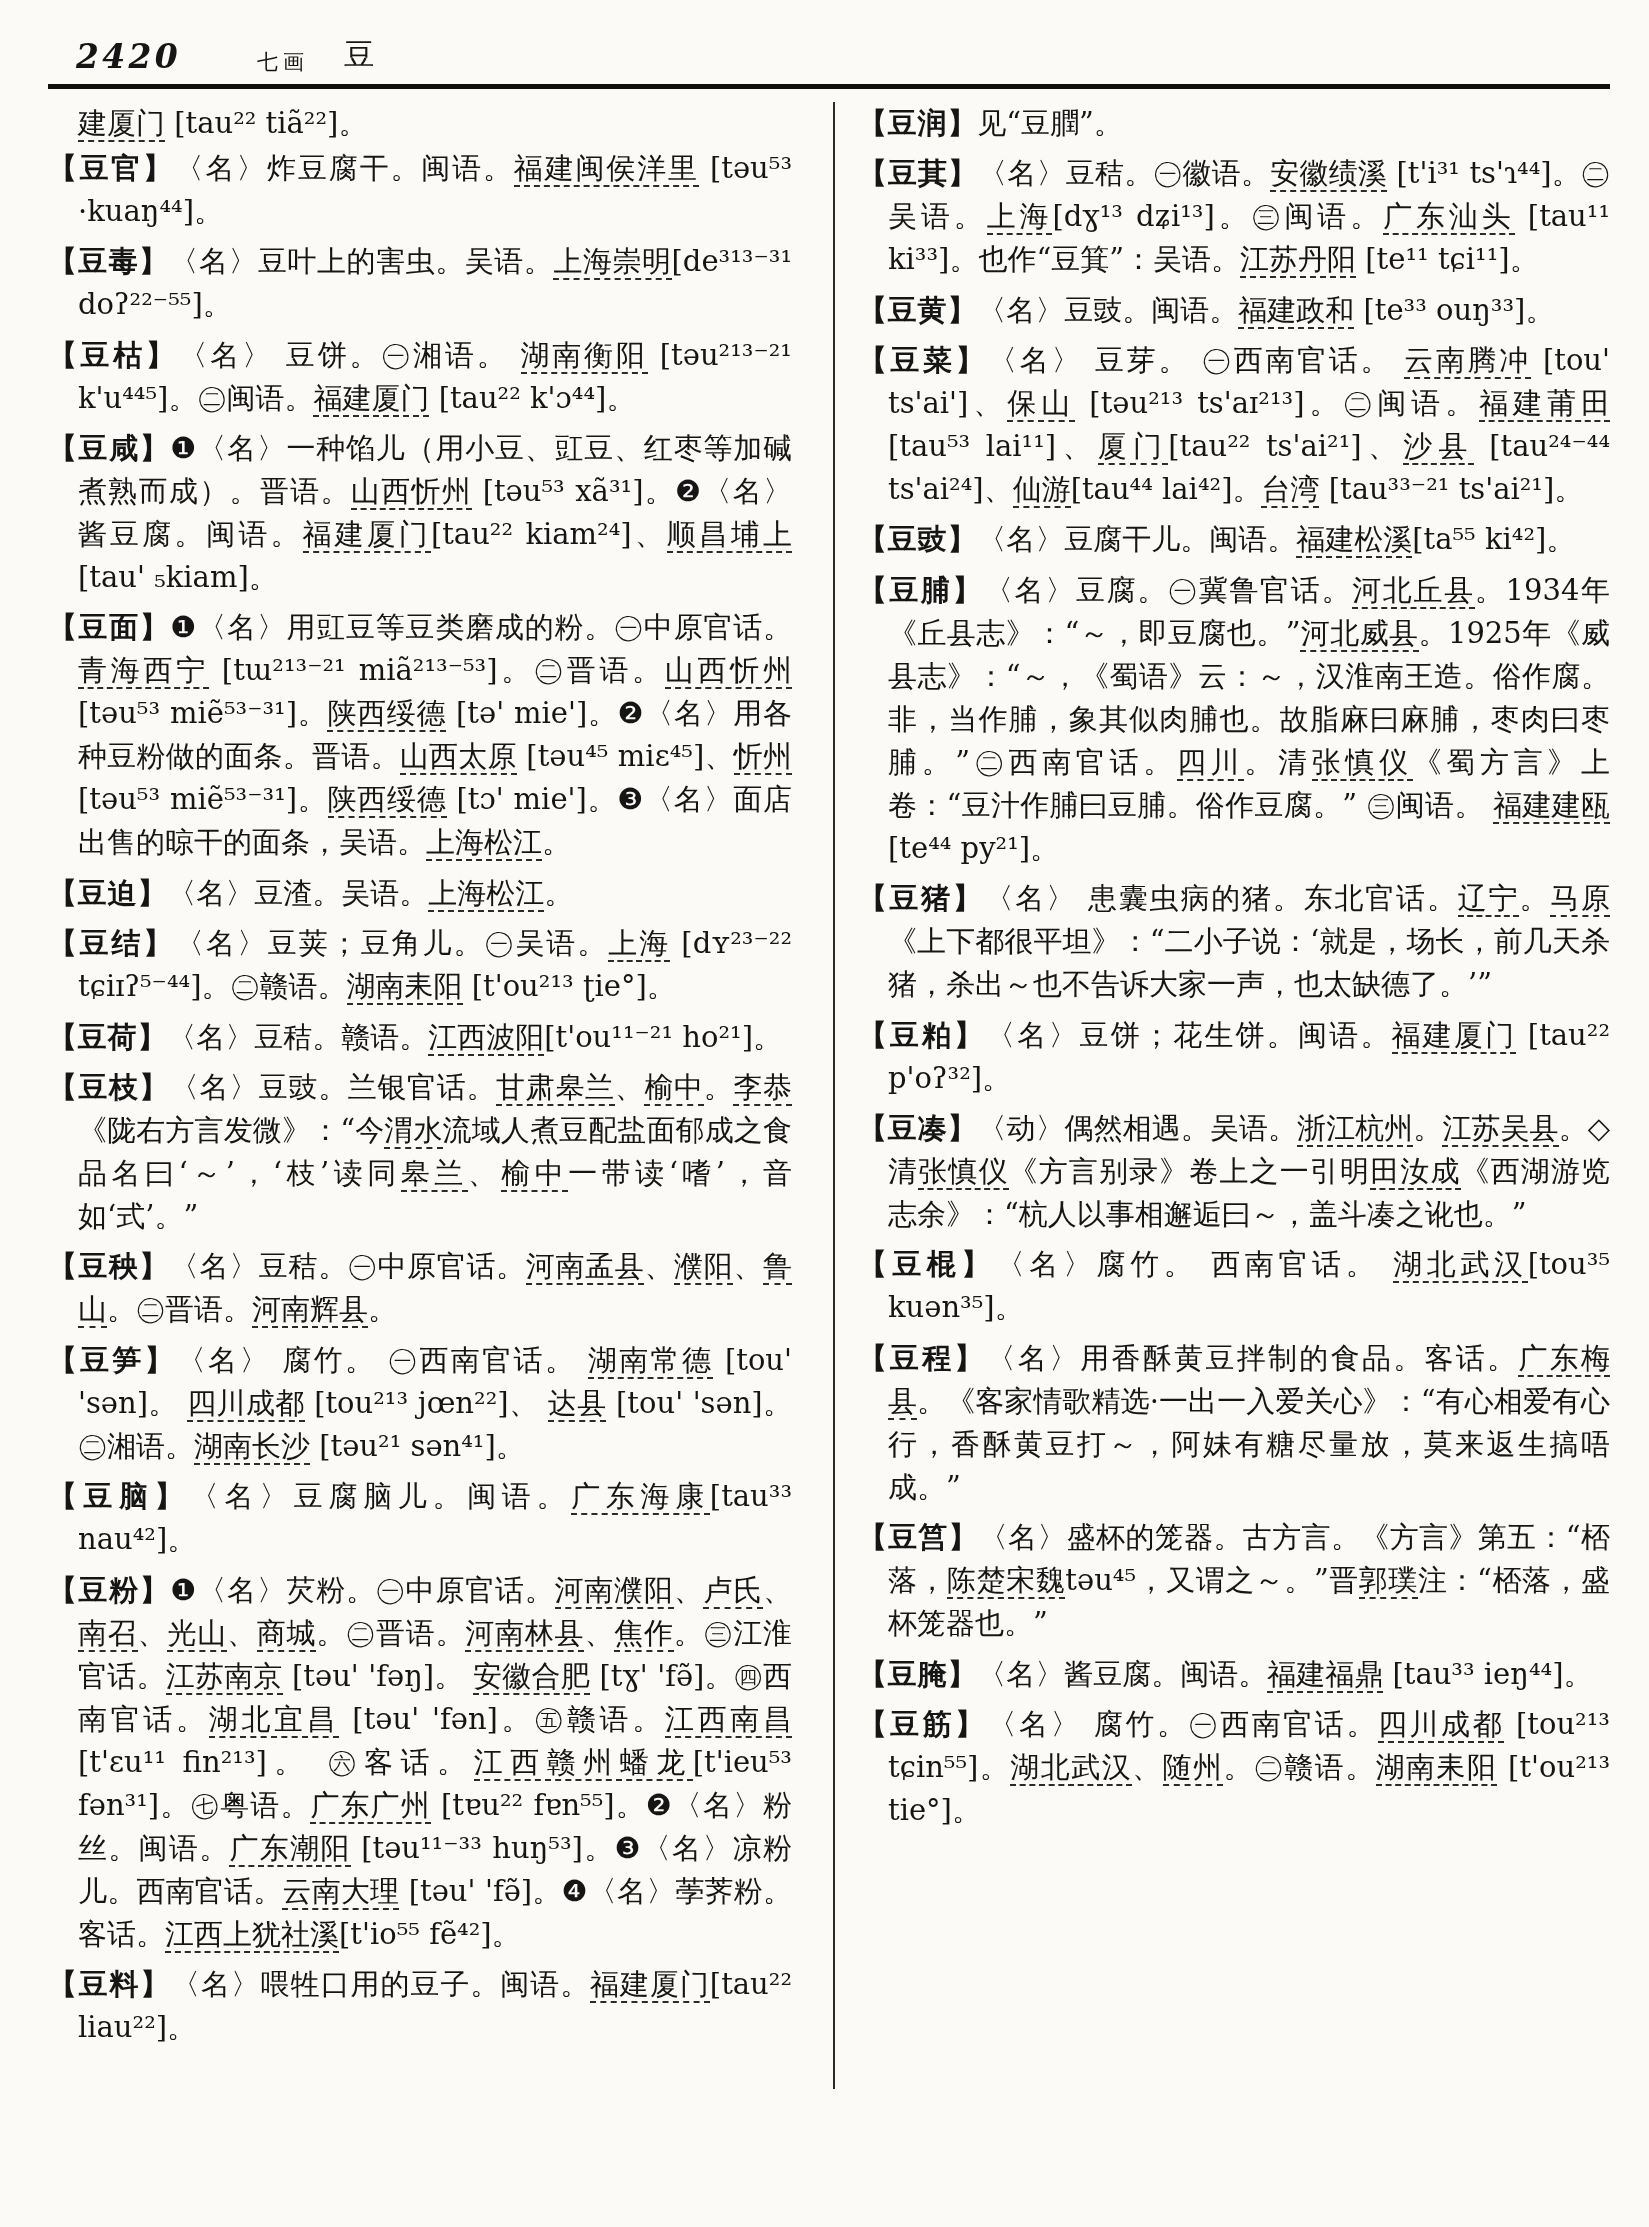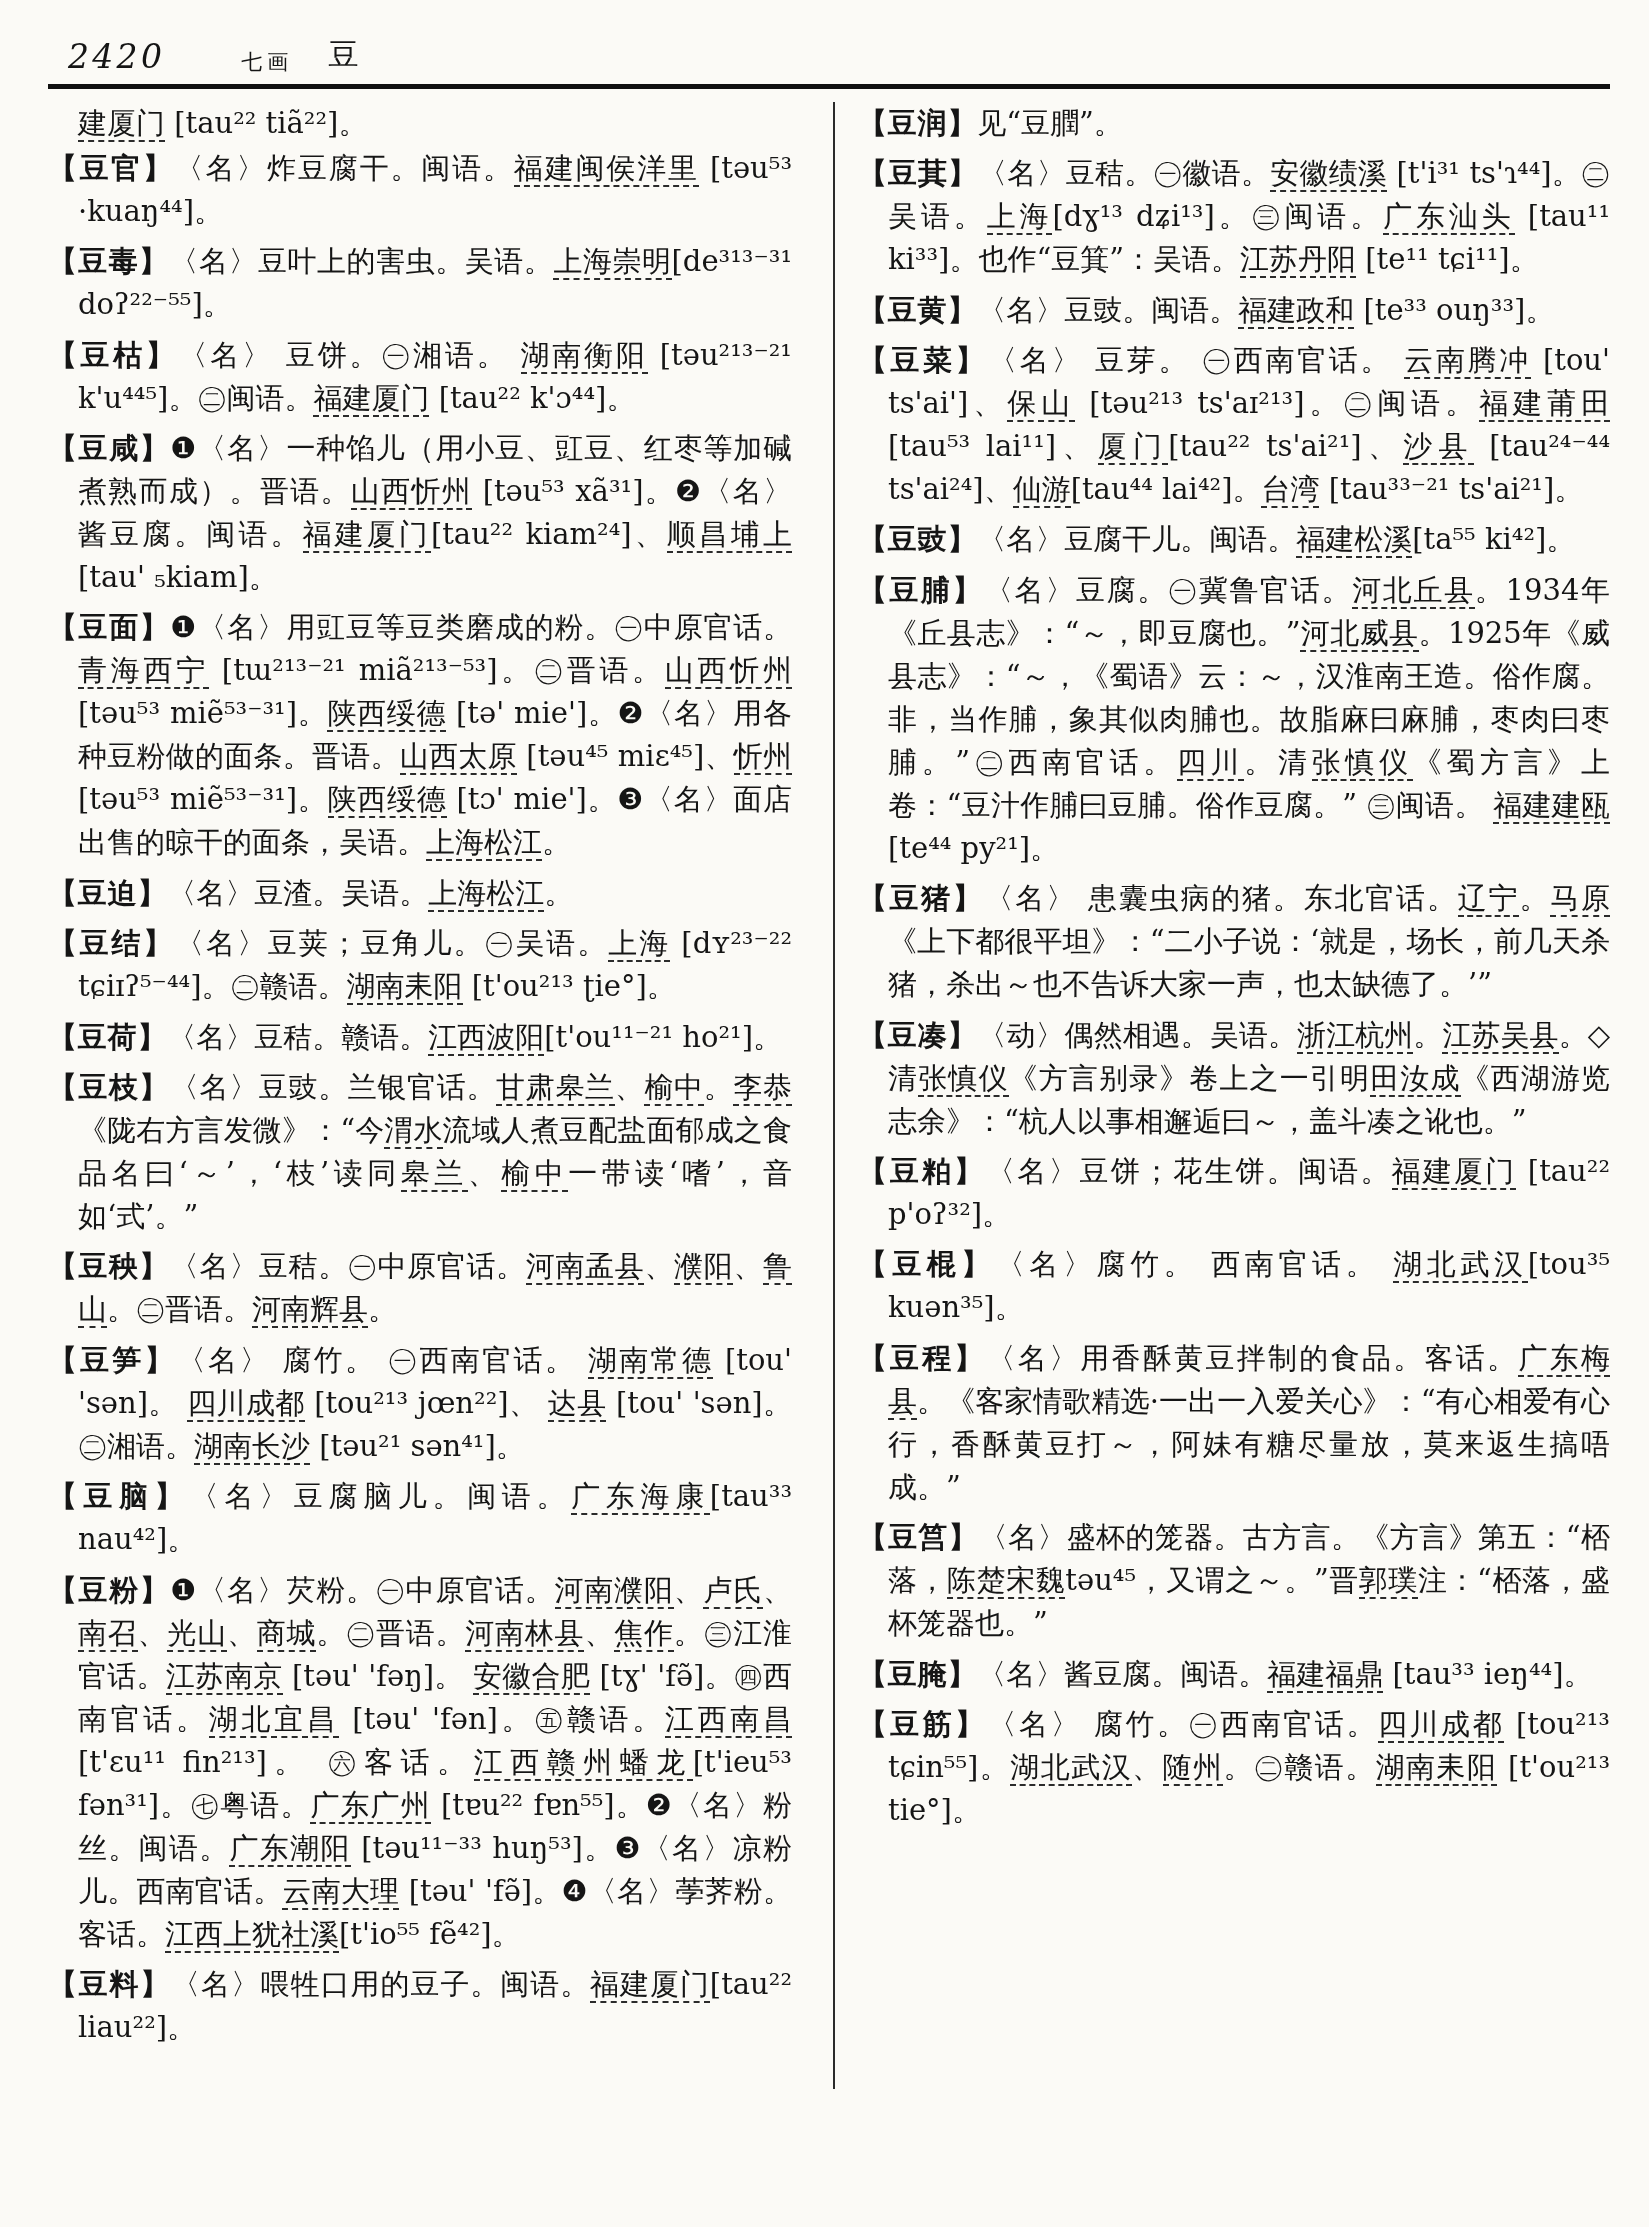--- a/index.html
+++ b/index.html
@@ -17,23 +17,23 @@
     box-sizing:border-box;
   }
   
   .header{
     height:64px;
     display:flex;align-items:flex-end;
     font-size:33px;
   }
   .pagenum{
     font-style:italic;
-    font-weight:normal;
+    font-weight:bold;
     letter-spacing:3.3px;
-    margin-left:20px;
+    margin-left:28px;
   }
   .section{
     margin-left:76px;
     font-size:21px;
     letter-spacing:5px;
   }
   .radical{ margin-left:35px; font-size:30.5px; }
   .rule{
     height:5px;
     background:#101010;
@@ -106,22 +106,22 @@
         <div class="entry"><span class="hw">【豆料】</span><span>〈名〉喂牲口用的豆子。闽语。</span><span class="u">福建厦门</span><span>[tau²² liau²²]。</span></div>
       </div>
     <div class="col right">
         <div class="entry"><span class="hw">【豆润】</span><span>见“豆膶”。</span></div>
         <div class="entry"><span class="hw">【豆萁】</span><span>〈名〉豆秸。㊀徽语。</span><span class="u">安徽绩溪</span><span> [t'i³¹ ts'ɿ⁴⁴]。㊁吴语。</span><span class="u">上海</span><span>[dɣ¹³ dʑi¹³]。㊂闽语。</span><span class="u">广东汕头</span><span> [tau¹¹ ki³³]。也作“豆箕”：吴语。</span><span class="u">江苏丹阳</span><span> [te¹¹ tɕi¹¹]。</span></div>
         <div class="entry"><span class="hw">【豆黄】</span><span>〈名〉豆豉。闽语。</span><span class="u">福建政和</span><span> [te³³ ouŋ³³]。</span></div>
         <div class="entry"><span class="hw">【豆菜】</span><span>〈名〉 豆芽。 ㊀西南官话。 </span><span class="u">云南腾冲</span><span> [tou' ts'ai']、</span><span class="u">保山</span><span> [təu²¹³ ts'aɪ²¹³]。㊁闽语。</span><span class="u">福建莆田</span><span>[tau⁵³ lai¹¹]、</span><span class="u">厦门</span><span>[tau²² ts'ai²¹]、</span><span class="u">沙县</span><span> [tau²⁴⁻⁴⁴ ts'ai²⁴]、</span><span class="u">仙游</span><span>[tau⁴⁴ lai⁴²]。</span><span class="u">台湾</span><span> [tau³³⁻²¹ ts'ai²¹]。</span></div>
         <div class="entry"><span class="hw">【豆豉】</span><span>〈名〉豆腐干儿。闽语。</span><span class="u">福建松溪</span><span>[ta⁵⁵ ki⁴²]。</span></div>
         <div class="entry"><span class="hw">【豆脯】</span><span>〈名〉豆腐。㊀冀鲁官话。</span><span class="u">河北丘县</span><span>。1934年《丘县志》：“～，即豆腐也。”</span><span class="u">河北威县</span><span>。1925年《威县志》：“～，《蜀语》云：～，汉淮南王造。俗作腐。非，当作脯，象其似肉脯也。故脂麻曰麻脯，枣肉曰枣脯。”㊁西南官话。</span><span class="u">四川</span><span>。清</span><span class="u">张慎仪</span><span>《蜀方言》上卷：“豆汁作脯曰豆脯。俗作豆腐。” ㊂闽语。 </span><span class="u">福建建瓯</span><span> [te⁴⁴ py²¹]。</span></div>
         <div class="entry"><span class="hw">【豆猪】</span><span>〈名〉 患囊虫病的猪。东北官话。</span><span class="u">辽宁</span><span>。</span><span class="u">马原</span><span>《上下都很平坦》：“二小子说：‘就是，场长，前几天杀猪，杀出～也不告诉大家一声，也太缺德了。’”</span></div>
+        <div class="entry"><span class="hw">【豆粕】</span><span>〈名〉豆饼；花生饼。闽语。</span><span class="u">福建厦门</span><span> [tau²² p'oʔ³²]。</span></div>
         <div class="entry"><span class="hw">【豆凑】</span><span>〈动〉偶然相遇。吴语。</span><span class="u">浙江杭州</span><span>。</span><span class="u">江苏吴县</span><span>。◇清</span><span class="u">张慎仪</span><span>《方言别录》卷上之一引明</span><span class="u">田汝成</span><span>《西湖游览志余》：“杭人以事相邂逅曰～，盖斗凑之讹也。”</span></div>
-        <div class="entry"><span class="hw">【豆粕】</span><span>〈名〉豆饼；花生饼。闽语。</span><span class="u">福建厦门</span><span> [tau²² p'oʔ³²]。</span></div>
         <div class="entry"><span class="hw">【豆棍】</span><span>〈名〉腐竹。 西南官话。 </span><span class="u">湖北武汉</span><span>[tou³⁵ kuən³⁵]。</span></div>
         <div class="entry"><span class="hw">【豆程】</span><span>〈名〉用香酥黄豆拌制的食品。客话。</span><span class="u">广东梅县</span><span>。《客家情歌精选·一出一入爱关心》：“有心相爱有心行，香酥黄豆打～，阿妹有糖尽量放，莫来返生搞唔成。”</span></div>
         <div class="entry"><span class="hw">【豆筥】</span><span>〈名〉盛杯的笼器。古方言。《方言》第五：“桮落，</span><span class="u">陈楚宋魏</span><span>təu⁴⁵，又谓之～。”晋</span><span class="u">郭璞</span><span>注：“桮落，盛杯笼器也。”</span></div>
         <div class="entry"><span class="hw">【豆腌】</span><span>〈名〉酱豆腐。闽语。</span><span class="u">福建福鼎</span><span> [tau³³ ieŋ⁴⁴]。</span></div>
         <div class="entry"><span class="hw">【豆筋】</span><span>〈名〉 腐竹。㊀西南官话。</span><span class="u">四川成都</span><span> [tou²¹³ tɕin⁵⁵]。</span><span class="u">湖北武汉</span><span>、</span><span class="u">随州</span><span>。㊁赣语。</span><span class="u">湖南耒阳</span><span> [t'ou²¹³ tie°]。</span></div>
       </div>
   </div>
 </div>
 
 

